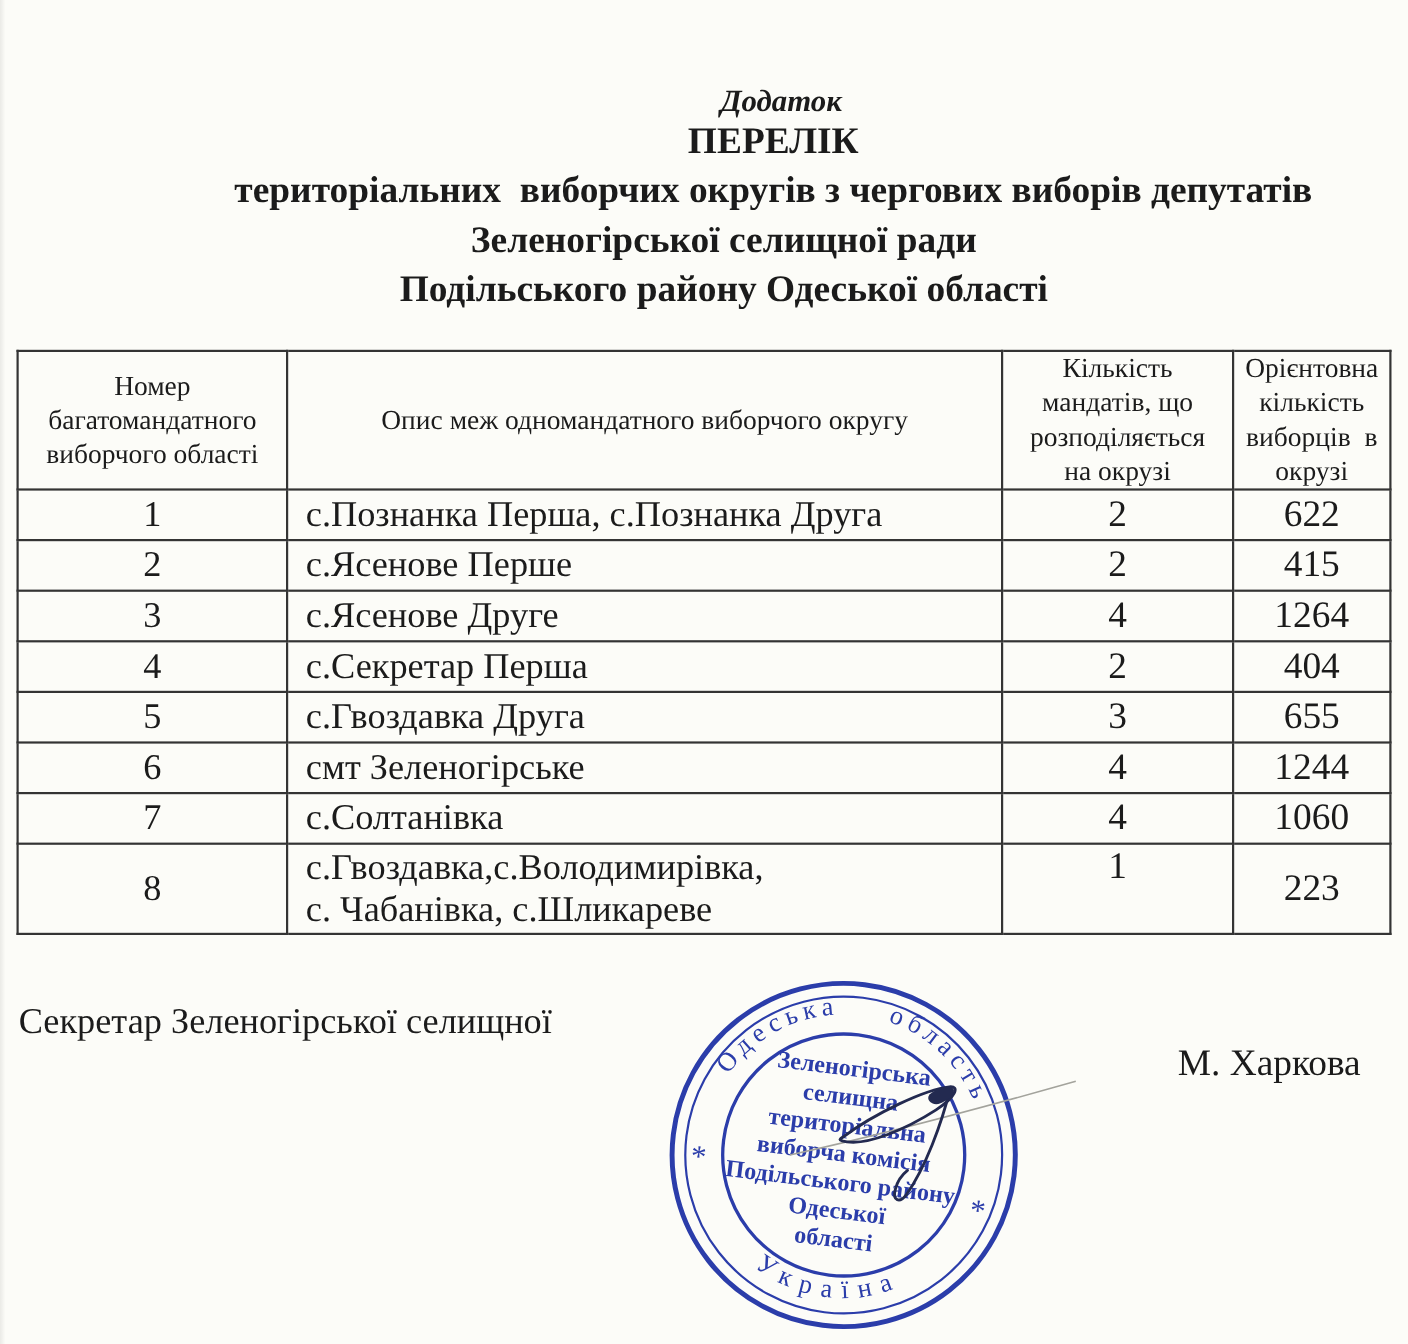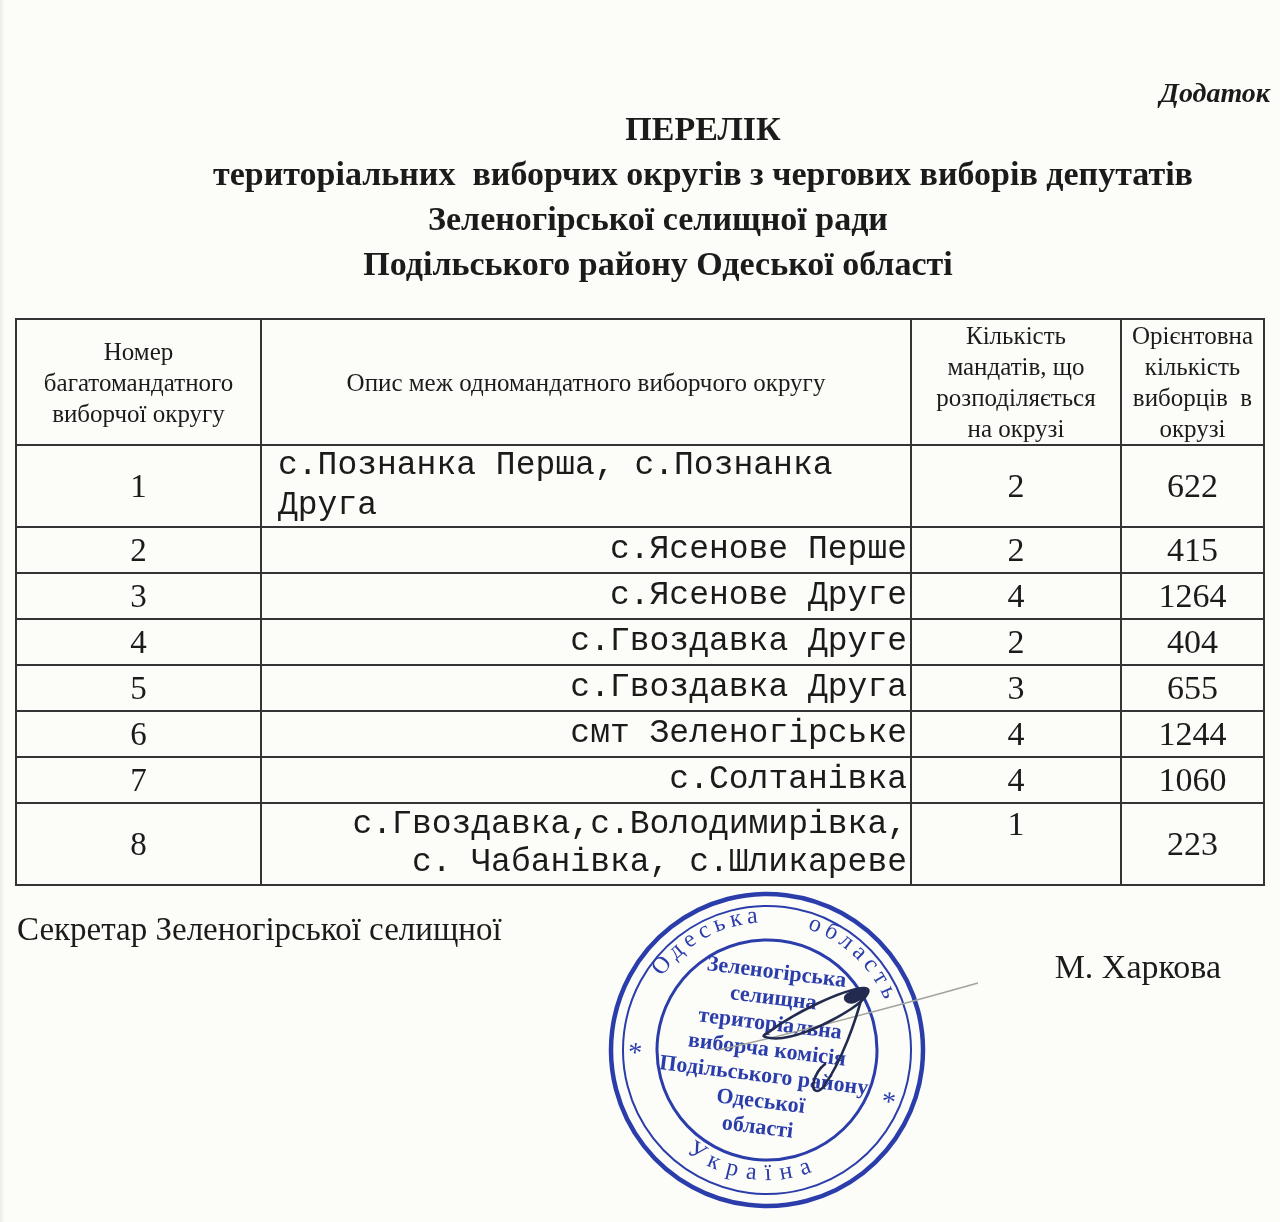--- a/index.html
+++ b/index.html
@@ -13,21 +13,21 @@
   }
   .page::after{
     content:""; position:absolute; left:0; top:0; bottom:0; width:5px;
     background:linear-gradient(to right, rgba(0,0,0,0.07), rgba(0,0,0,0));
     pointer-events:none;
   }
 
   
   .annotation{
     position:absolute; left:655px; top:8px; width:615px;
-    text-align:right; font-weight:700; font-style:italic;
+    text-align:left; font-weight:700; font-style:italic;
     font-size:28px; line-height:34px; white-space:pre-wrap;
   }
 
   
   .title-block{
     position:absolute; left:63px; top:106px; width:1280px;
     text-align:center;
   }
   .title-line{
     font-size:34px; font-weight:700; line-height:45px; white-space:pre-wrap;
@@ -43,32 +43,32 @@
     border:2px solid #343434; padding:0; vertical-align:middle;
   }
   .districts th{
     height:124px; font-weight:400; font-size:25px; line-height:31px;
     text-align:center; white-space:pre-wrap;
   }
   .districts td{ height:44px; line-height:40px; }
   .c-num{ text-align:center; font-size:33px; }
   .c-desc{ font-size:33px; padding-left:16px !important; }
   .c-mand,.c-vot{ text-align:center; font-size:34px; }
-  .desc-line{ display:flex; justify-content:flex-end; padding-right:3px;font-family:Liberation Mono, monospace; }
+  .desc-line{ display:flex; justify-content:flex-start; padding-right:20px; }
   tr.tall td{ height:80px; }
   tr.tall .desc-line{ line-height:38px; }
   tr.tall .c-mand{ vertical-align:top; line-height:40px; }
 
   
   .footer-left{
     position:absolute; left:17px; top:910px;
     font-size:33px; line-height:39px;
   }
   .signer{
-    position:absolute; right:59px; top:948px;
+    position:absolute; right:43px; top:948px;
     font-size:34px;
   }
 
   
   .stamp-svg{ position:absolute; left:555px; top:875px; width:450px; height:347px; }
   .stamp-svg *{ --ink: var(--stamp-ink, #2b3daa); }
   .stamp-ring{ fill:none; stroke:var(--stamp-ink,#2b3daa); }
   .stamp-text{ fill:var(--stamp-ink,#2b3daa); font-family:"Liberation Serif","DejaVu Serif",serif; }
   .sig-path{ fill:none; stroke:var(--sig-ink,#232a50); stroke-linecap:round; }
 </style>
@@ -92,21 +92,21 @@
     <colgroup>
       <col style="width:245px">
         <col style="width:650px">
         <col style="width:210px">
         <col style="width:143px">
     </colgroup>
     <thead>
       <tr>
         <th>Номер
 багатомандатного
-виборчої округу</th>
+виборчого області</th>
         <th>Опис меж одномандатного виборчого округу</th>
         <th>Кількість
 мандатів, що
 розподіляється
 на окрузі</th>
         <th>Орієнтовна
 кількість
 виборців  в
 окрузі</th>
       </tr>
@@ -139,21 +139,21 @@
               <span>с.Ясенове Друге</span>
             </div>
           </td>
       <td class="c-mand">4</td>
       <td class="c-vot">1264</td>
     </tr>
         <tr>
       <td class="c-num">4</td>
       <td class="c-desc">
             <div class="desc-line">
-              <span>с.Гвоздавка Друге</span>
+              <span>с.Секретар Перша</span>
             </div>
           </td>
       <td class="c-mand">2</td>
       <td class="c-vot">404</td>
     </tr>
         <tr>
       <td class="c-num">5</td>
       <td class="c-desc">
             <div class="desc-line">
               <span>с.Гвоздавка Друга</span>

